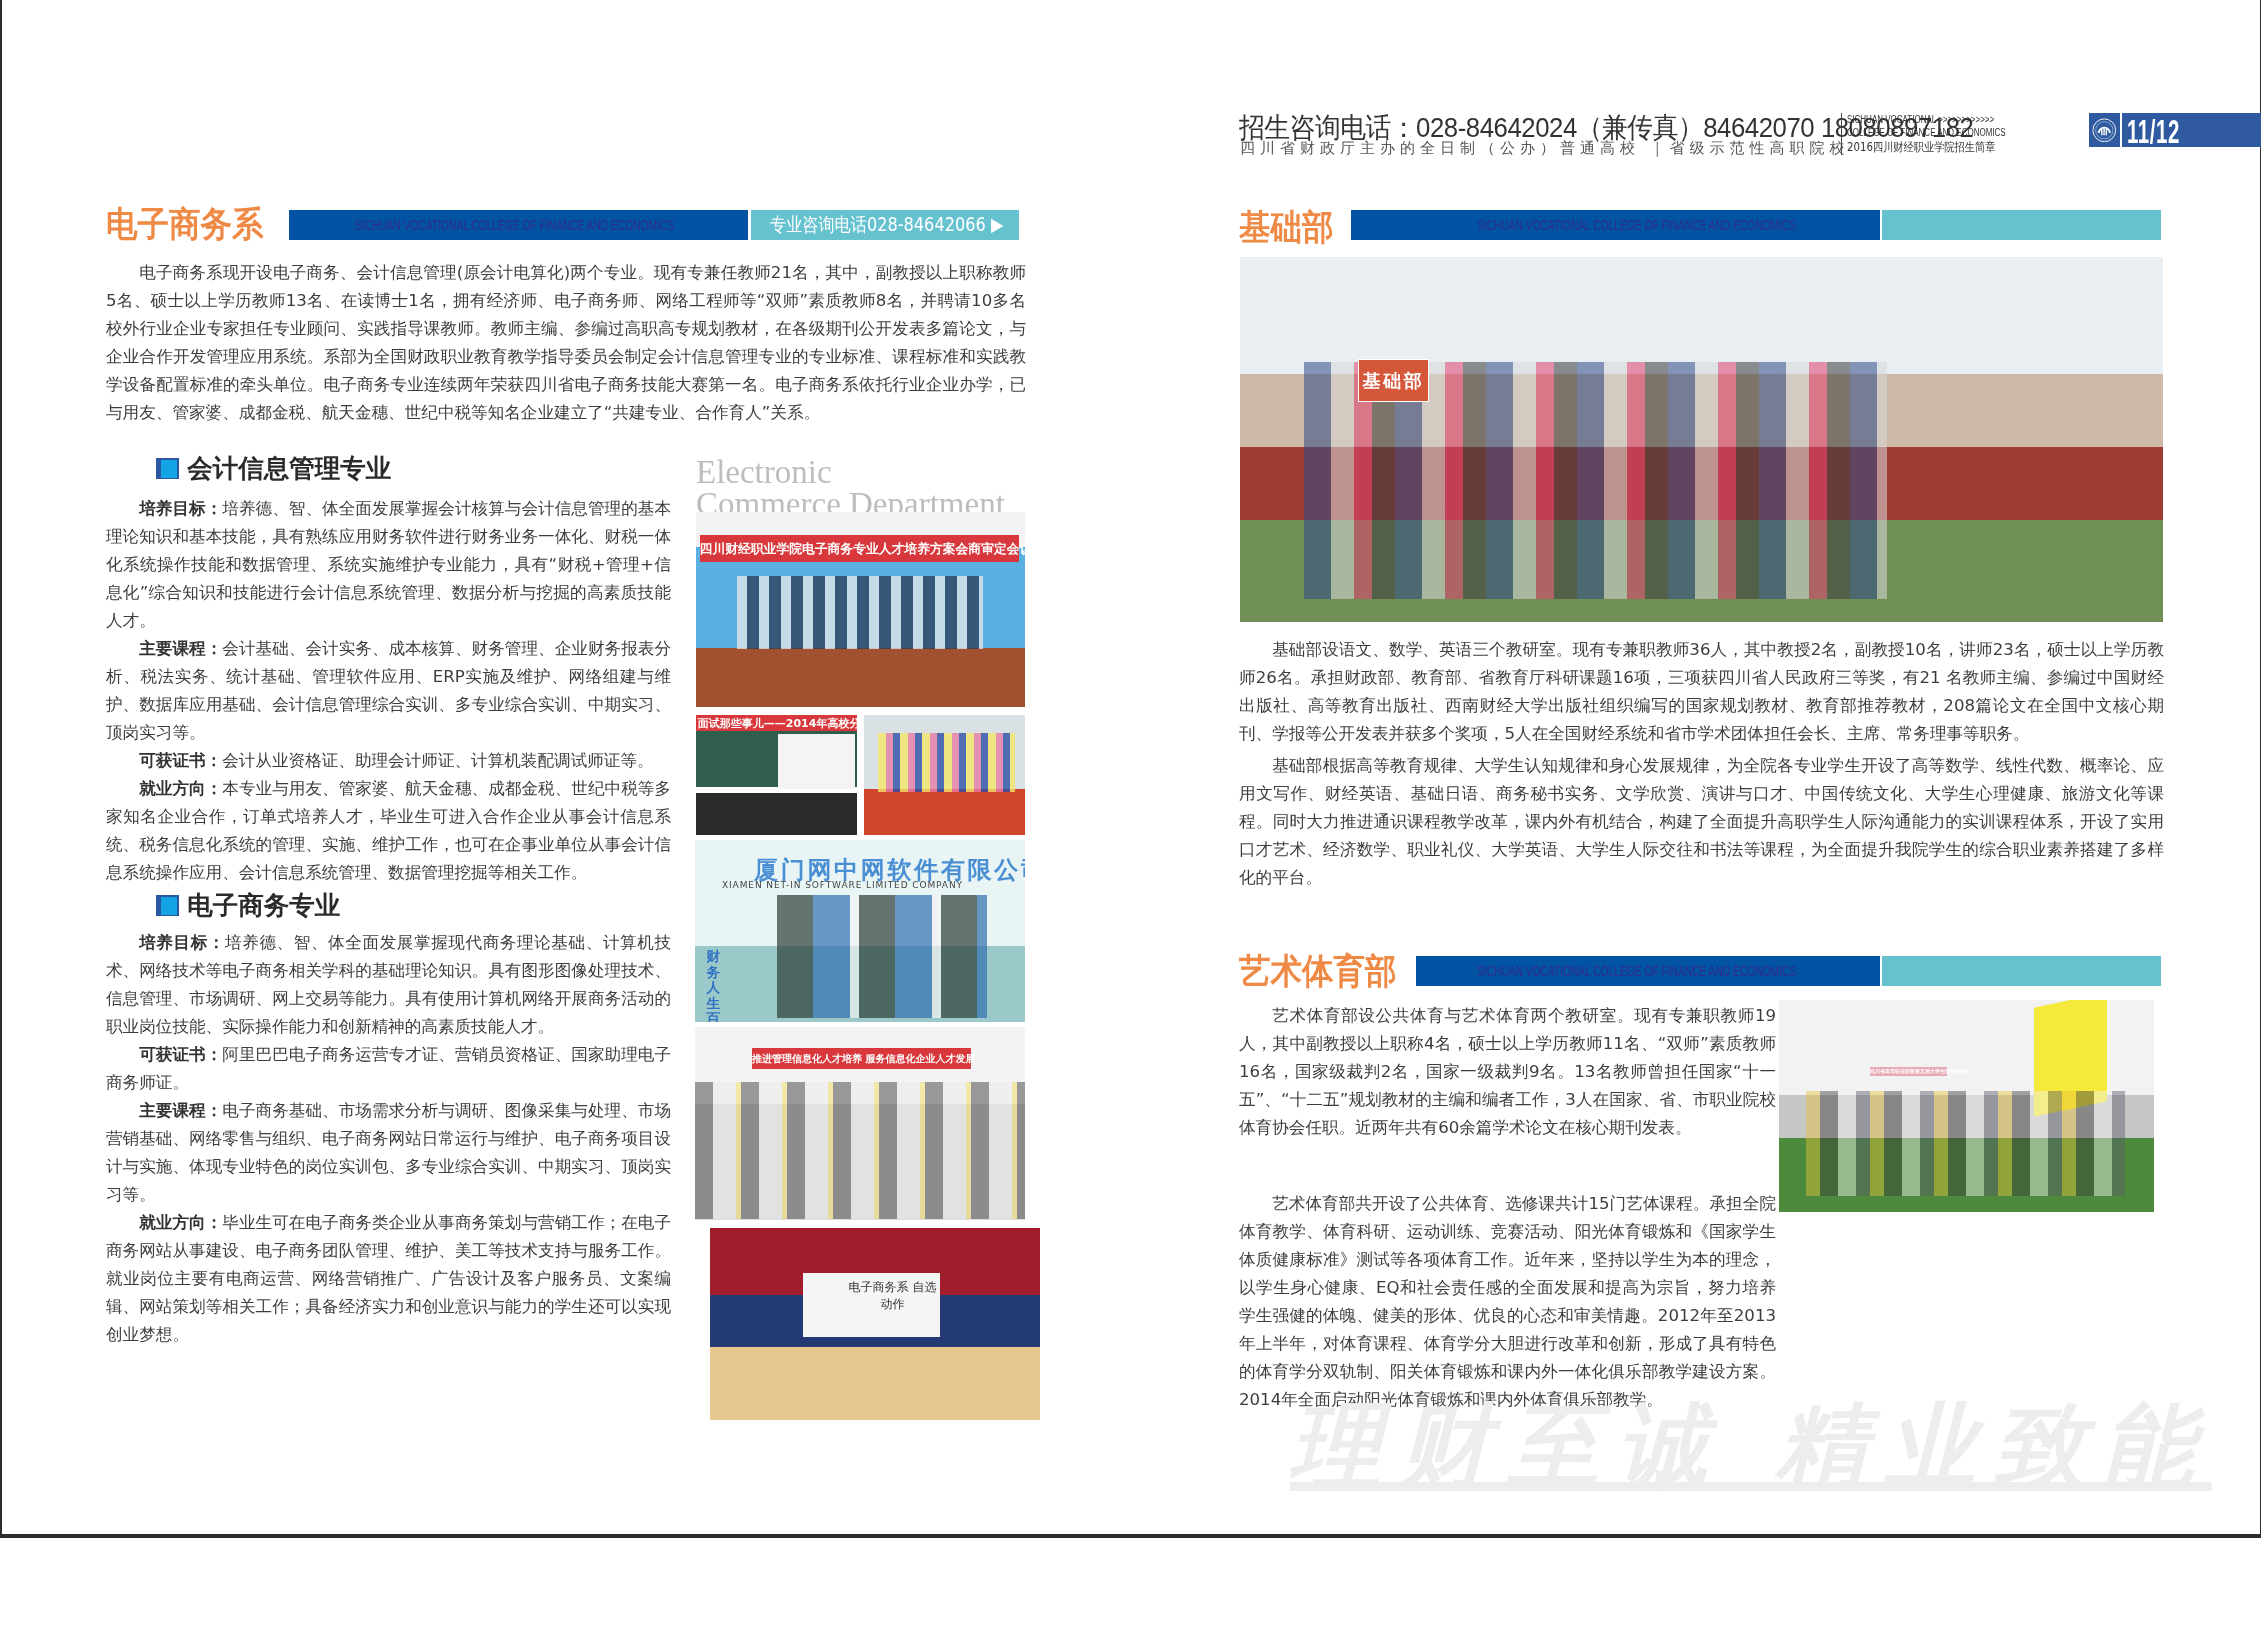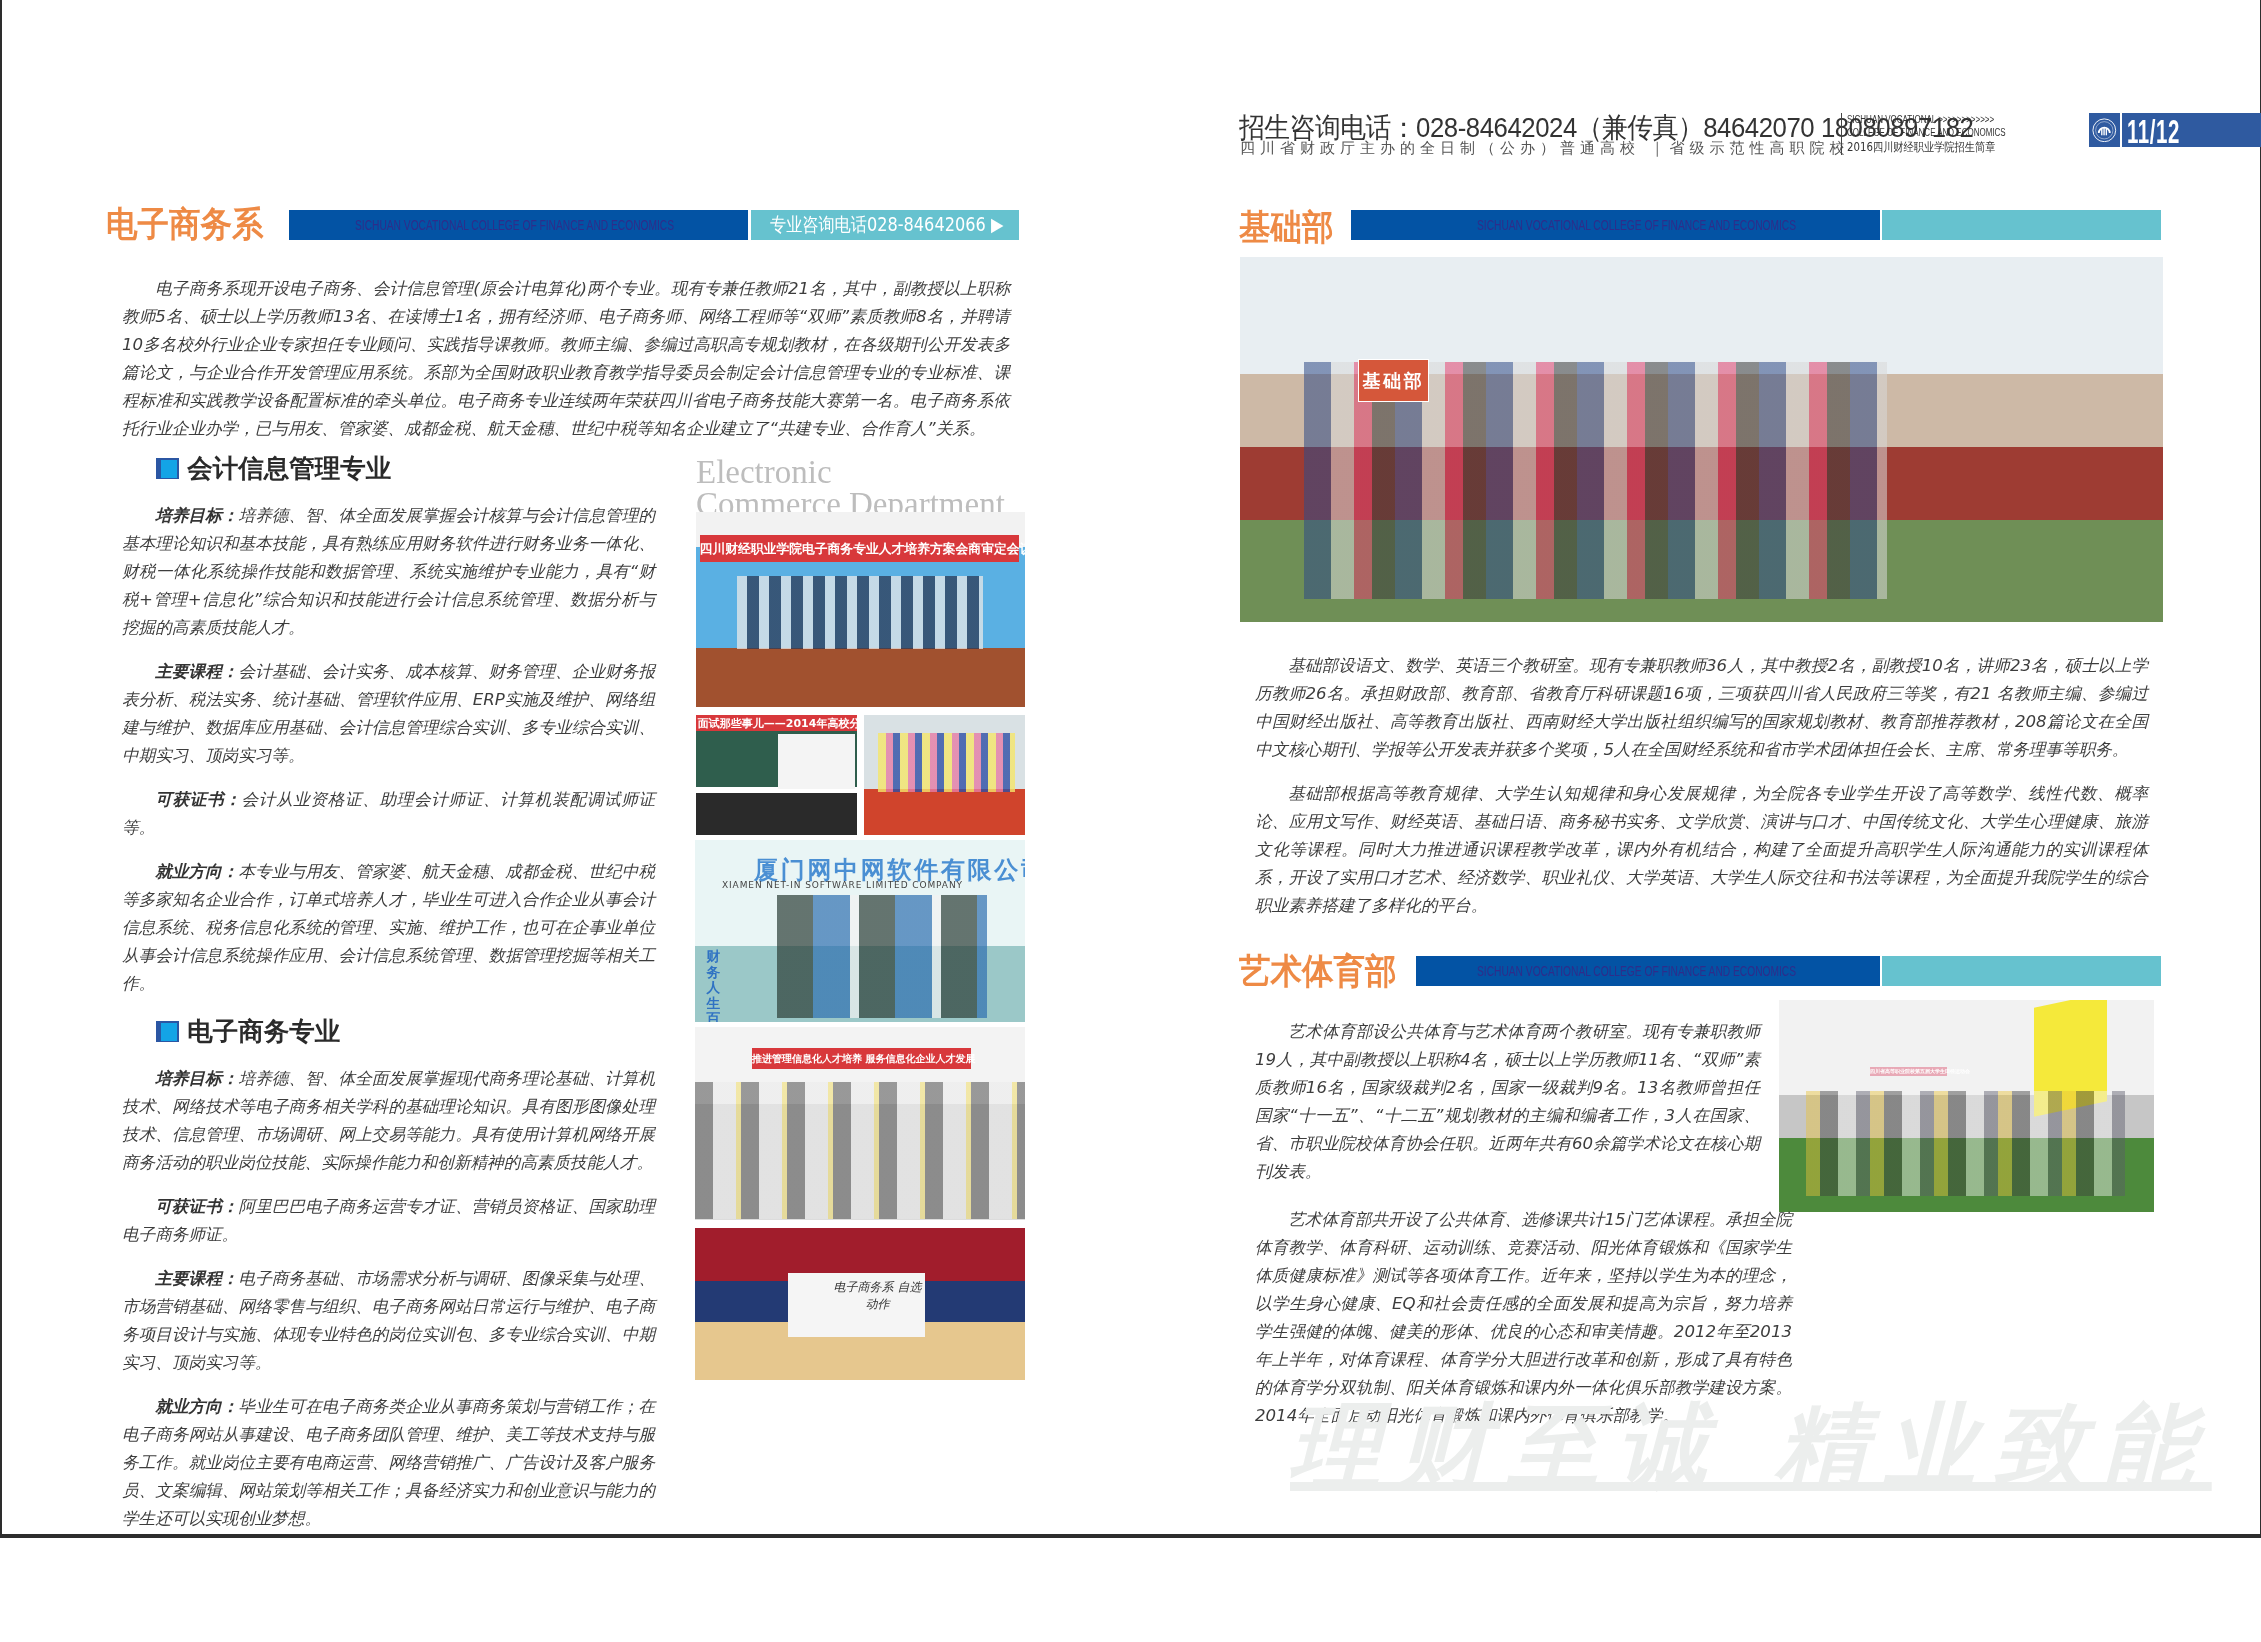--- a/index.html
+++ b/index.html
@@ -21,21 +21,21 @@
   .page-box { left:2122px; top:113px; width:139px; height:34px; background:#2f5aa0; }
   .page-num { left:2127px; top:113px; font-size:33px; font-weight:bold; color:#fff; font-family:"Liberation Sans", sans-serif;
               transform:scaleX(0.62); transform-origin:left; letter-spacing:0.9px; }
   
   .sec-title { font-size:35px; font-weight:bold; color:#ee8a45; white-space:nowrap; transform:scaleX(0.9); transform-origin:left; }
   .bar-blue { background:#0353a4; height:30px; }
   .bar-cyan { background:#66c2cf; height:30px; }
   .bar-en { color:#2f2c8a; font-size:14.6px; white-space:nowrap; font-family:"Liberation Sans", sans-serif; transform:scaleX(0.7); transform-origin:left; }
   .consult { color:#fff; font-size:19px; white-space:nowrap; transform:scaleX(0.85); transform-origin:left; }
   
-  .para { font-size:16.6px; line-height:28px; color:#3d3d3d; text-align:justify; text-indent:2em; margin:16px;font-style:italic; }
+  .para { font-size:16.6px; line-height:28px; color:#3d3d3d; text-align:justify; text-indent:2em; margin:0; }
   .para b { color:#333; }
   .sub-head { display:flex; align-items:center; gap:8.2px; font-size:25.5px; font-weight:bold; color:#2a2a2a; }
   .sub-icon { width:23px; height:21px; background:#2b56a3; position:relative; }
   .sub-icon::after { content:""; position:absolute; left:4.6px; top:2.3px; width:16.4px; height:17.3px; background:#13a4e6; }
   .bg-en { color:#bdbdbd; font-family:"Liberation Serif", serif; font-size:33px; line-height:32px; white-space:nowrap; }
   
   .photo { position:absolute; overflow:hidden; }
   .photo-banner { position:absolute; background:#d8383b; color:#fff; font-weight:bold; white-space:nowrap; text-align:center; }
   .slogan { color:#eceeed; font-size:91px; font-weight:bold; letter-spacing:18px; white-space:nowrap; font-family:"DejaVu Serif", serif; font-style:italic; }
 </style>
@@ -116,21 +116,21 @@
 <div class="photo" style="left:695px;top:840px;width:330px;height:182px;background:linear-gradient(#e9f5f5 0 58%, #9bc8c8 58% 100%);">
   <div class="abs" style="left:59px;top:13.7px;font-size:24px;color:#4a8fd3;font-weight:bold;letter-spacing:2.7px;white-space:nowrap;text-align:right;">厦门网中网软件有限公司</div>
   <div class="abs" style="left:27px;top:40px;font-size:9px;color:#444;letter-spacing:0.9px;white-space:nowrap;">XIAMEN NET-IN SOFTWARE LIMITED COMPANY</div>
   <div class="abs" style="left:11.4px;top:109px;width:23px;font-size:13.7px;color:#2f72c3;font-weight:bold;line-height:15.5px;">财务人生 百年树人</div>
   <div class="abs" style="left:82px;top:55px;width:210px;height:123px;background:repeating-linear-gradient(90deg,#2b3d36 0 36px,#2e6fb0 36px 73px,#f2f2f2 73px 82px);opacity:.7;"></div>
 </div>
 <div class="photo" style="left:695px;top:1027px;width:330px;height:193px;background:linear-gradient(#f3f3f3 0 40%, #dcdcdc 40% 100%);">
   <div class="photo-banner" style="left:57px;top:20.5px;width:219px;height:21px;line-height:21px;font-size:10px;">推进管理信息化人才培养  服务信息化企业人才发展</div>
   <div class="abs" style="left:0;top:55px;width:330px;height:137px;background:repeating-linear-gradient(90deg,#2a2a2a 0 18px,#e9e9e9 18px 41px,#f0d84a 41px 46px);opacity:.45;"></div>
 </div>
-<div class="photo" style="left:695px;top:1228px;width:330px;height:152px;background:linear-gradient(#a11d2c 0 35%, #233a74 35% 62%, #e6c78e 62% 100%);font-style:italic;">
+<div class="photo" style="left:710px;top:1228px;width:330px;height:192px;background:linear-gradient(#a11d2c 0 35%, #233a74 35% 62%, #e6c78e 62% 100%);">
   <div class="abs" style="left:93px;top:45px;width:137px;height:64px;background:#f5f5f5;"></div>
   <div class="abs" style="left:137px;top:51px;width:91px;font-size:12px;color:#333;line-height:17.3px;text-align:center;">电子商务系 自选动作</div>
 </div>
 
 <div class="abs sec-title" style="left:1239px;top:204px;">基础部</div>
 <div class="abs bar-blue" style="left:1351px;top:210px;width:529px;"></div>
 <div class="abs bar-en" style="left:1477px;top:217px;">SICHUAN VOCATIONAL COLLEGE OF FINANCE AND ECONOMICS</div>
 <div class="abs bar-cyan" style="left:1882px;top:210px;width:279px;"></div>
 
 <div class="photo" style="left:1240px;top:257px;width:923px;height:365px;background:linear-gradient(#e8eef2 0 32%, #cdb9a6 32% 52%, #9e3c33 52% 72%, #6f8f56 72% 100%);">

